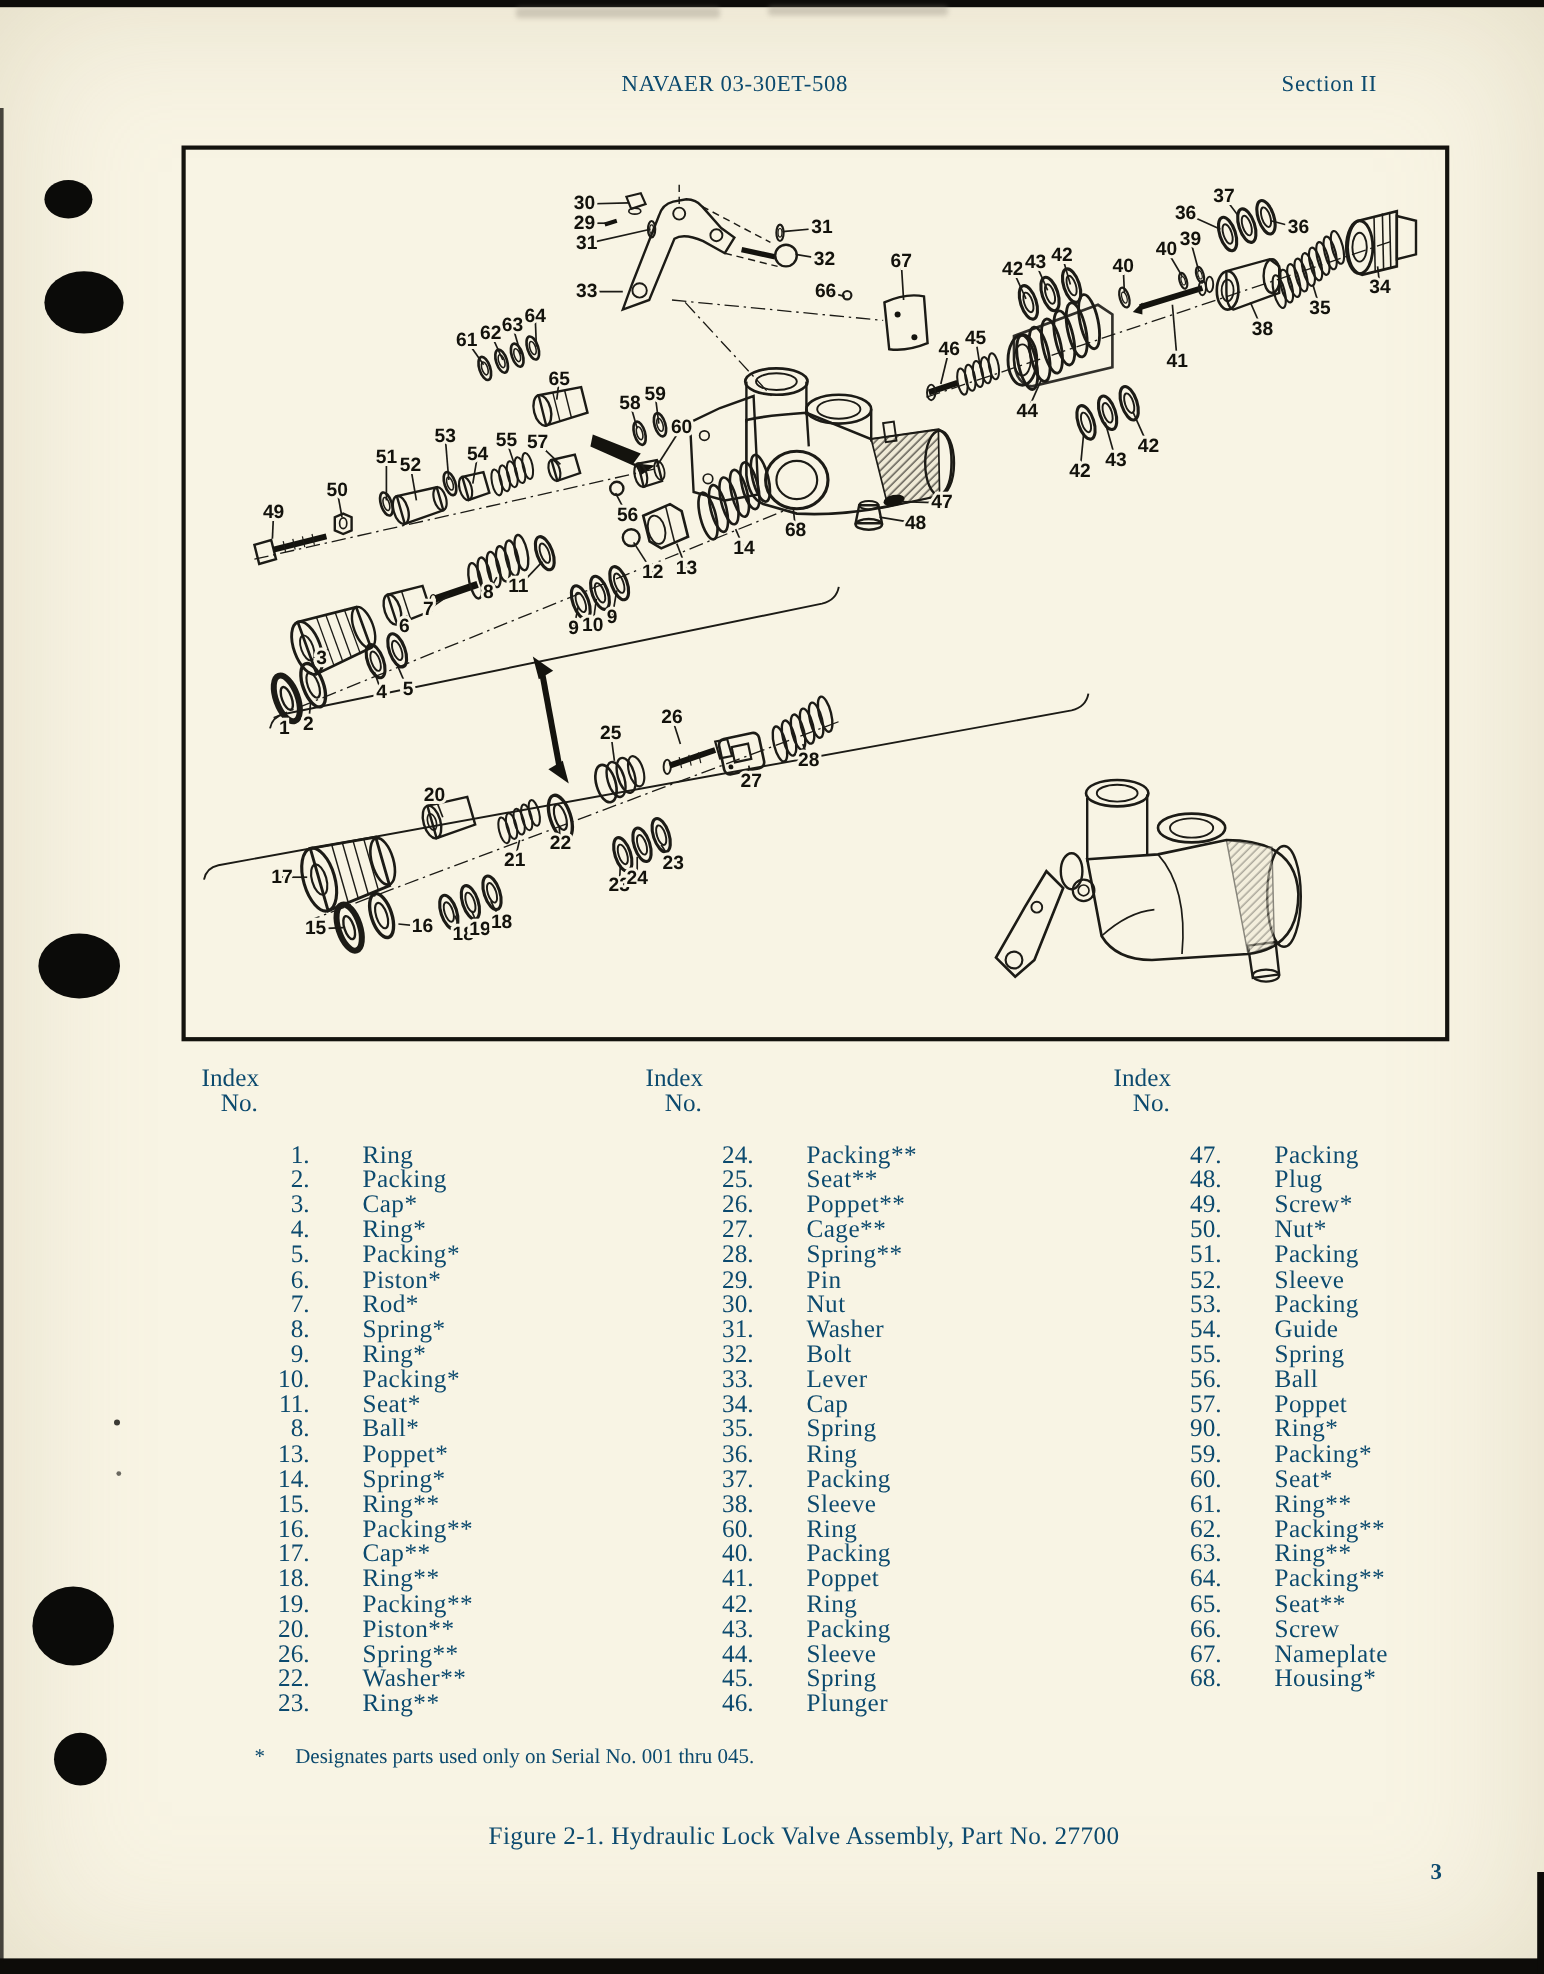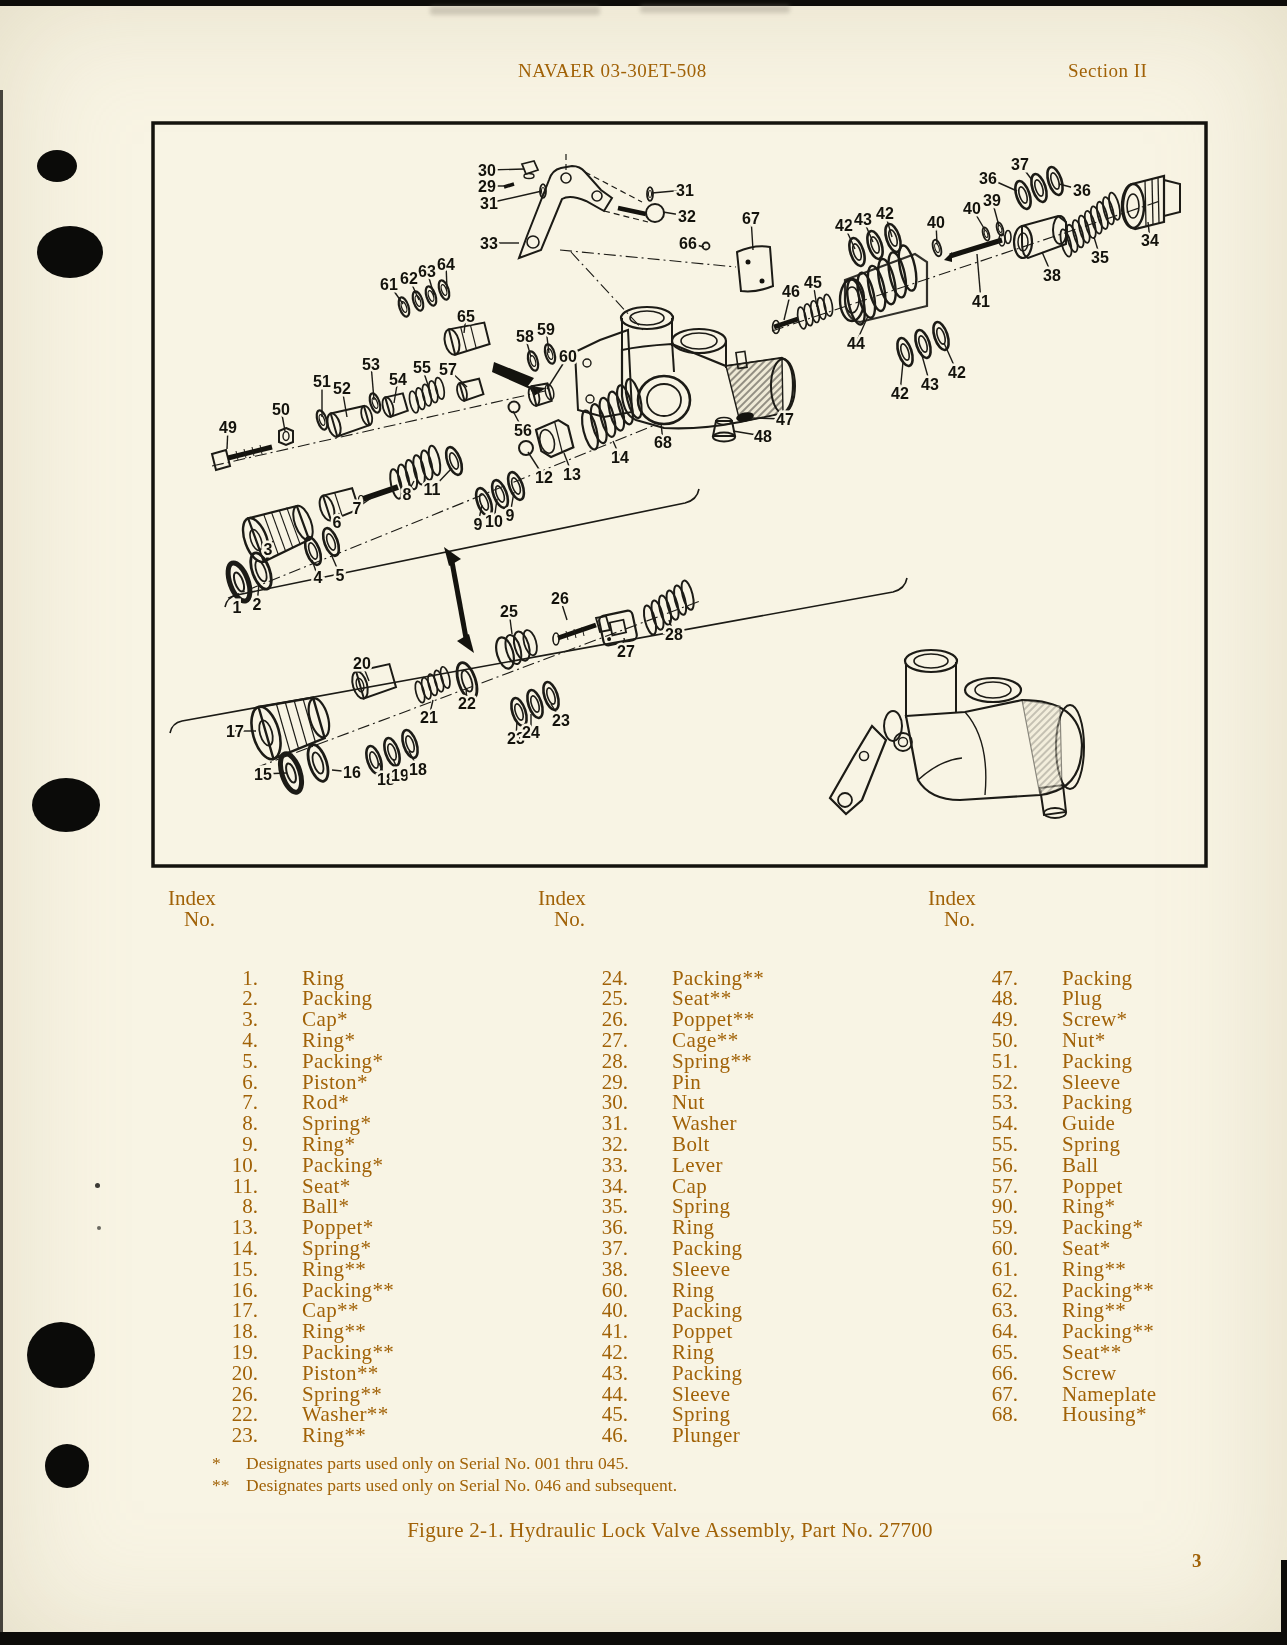--- a/index.html
+++ b/index.html
@@ -1,33 +1,33 @@
 <!DOCTYPE html>
 <html><head>
 <meta charset="utf-8">
 <style>
   html,body{margin:0;padding:0;background:#555;}
   #page{position:relative;width:1287px;height:1645px;background:#f8f4e4;overflow:hidden;
-        font-family:"Liberation Serif",serif;color:#a16207;
+        font-family:"Liberation Serif",serif;color:#0c4a6e;
         box-shadow:inset 0 0 120px rgba(190,178,140,.35);}
   .abs{position:absolute;}
   .edge{position:absolute;background:#0d0c09;}
   .dot{position:absolute;background:#0b0b09;border-radius:50%;}
   .hdr{font-size:19px;letter-spacing:.5px;white-space:nowrap;}
   
   #fig{position:absolute;left:0;top:0;}
   .ink{stroke:#1c1b16;fill:none;}
   .co{font:bold 16px "Liberation Sans",sans-serif;fill:#13120c;text-anchor:middle;
       dominant-baseline:central;paint-order:stroke;stroke:#f8f4e4;stroke-width:5px;}
   .ldr{stroke:#1c1b16;stroke-width:1.4;}
   
   .idx-col{position:absolute;width:360px;font-size:21px;line-height:20.8px;}
   .idx-head div{white-space:nowrap;}
   .idx-head .l2{padding-left:16px;}
-  .idx-items{margin-top:38px;}
+  .idx-items{margin-top:22px;}
   .row{white-space:nowrap;}
   .row .no{display:inline-block;width:90px;text-align:right;}
   .row .nm{display:inline-block;margin-left:44px;letter-spacing:.4px;}
   .fn{white-space:nowrap;font-size:17.5px;line-height:22px;}
   .fn .mk{display:inline-block;width:34px;}
   #caption{text-align:center;font-size:21px;letter-spacing:.3px;}
   #pgnum{font-size:19px;font-weight:bold;}
   .smudge{position:absolute;background:#8f887a;opacity:.35;filter:blur(2px);border-radius:3px;}
 </style>
 </head>
@@ -644,19 +644,18 @@
         <div class="row"><span class="no">64.</span><span class="nm">Packing**</span></div>
         <div class="row"><span class="no">65.</span><span class="nm">Seat**</span></div>
         <div class="row"><span class="no">66.</span><span class="nm">Screw</span></div>
         <div class="row"><span class="no">67.</span><span class="nm">Nameplate</span></div>
         <div class="row"><span class="no">68.</span><span class="nm">Housing*</span></div>
       </div>
   </div>
 
   <div class="abs" style="left:212px;top:1452px">
     <div class="fn"><span class="mk">*</span><span>Designates parts used only on Serial No. 001 thru 045.</span></div>
-    <div class="fn"><span class="mk">**</span><span>Designates parts used only on Serial No. 046 and subsequent.</span></div>
   </div>
 
   <div class="abs" id="caption" style="left:140px;top:1518px;width:1060px">Figure 2-1.  Hydraulic Lock Valve Assembly, Part No. 27700</div>
   <div class="abs" id="pgnum" style="left:1192px;top:1550px">3</div>
 
 </div>
 
 </body></html>

